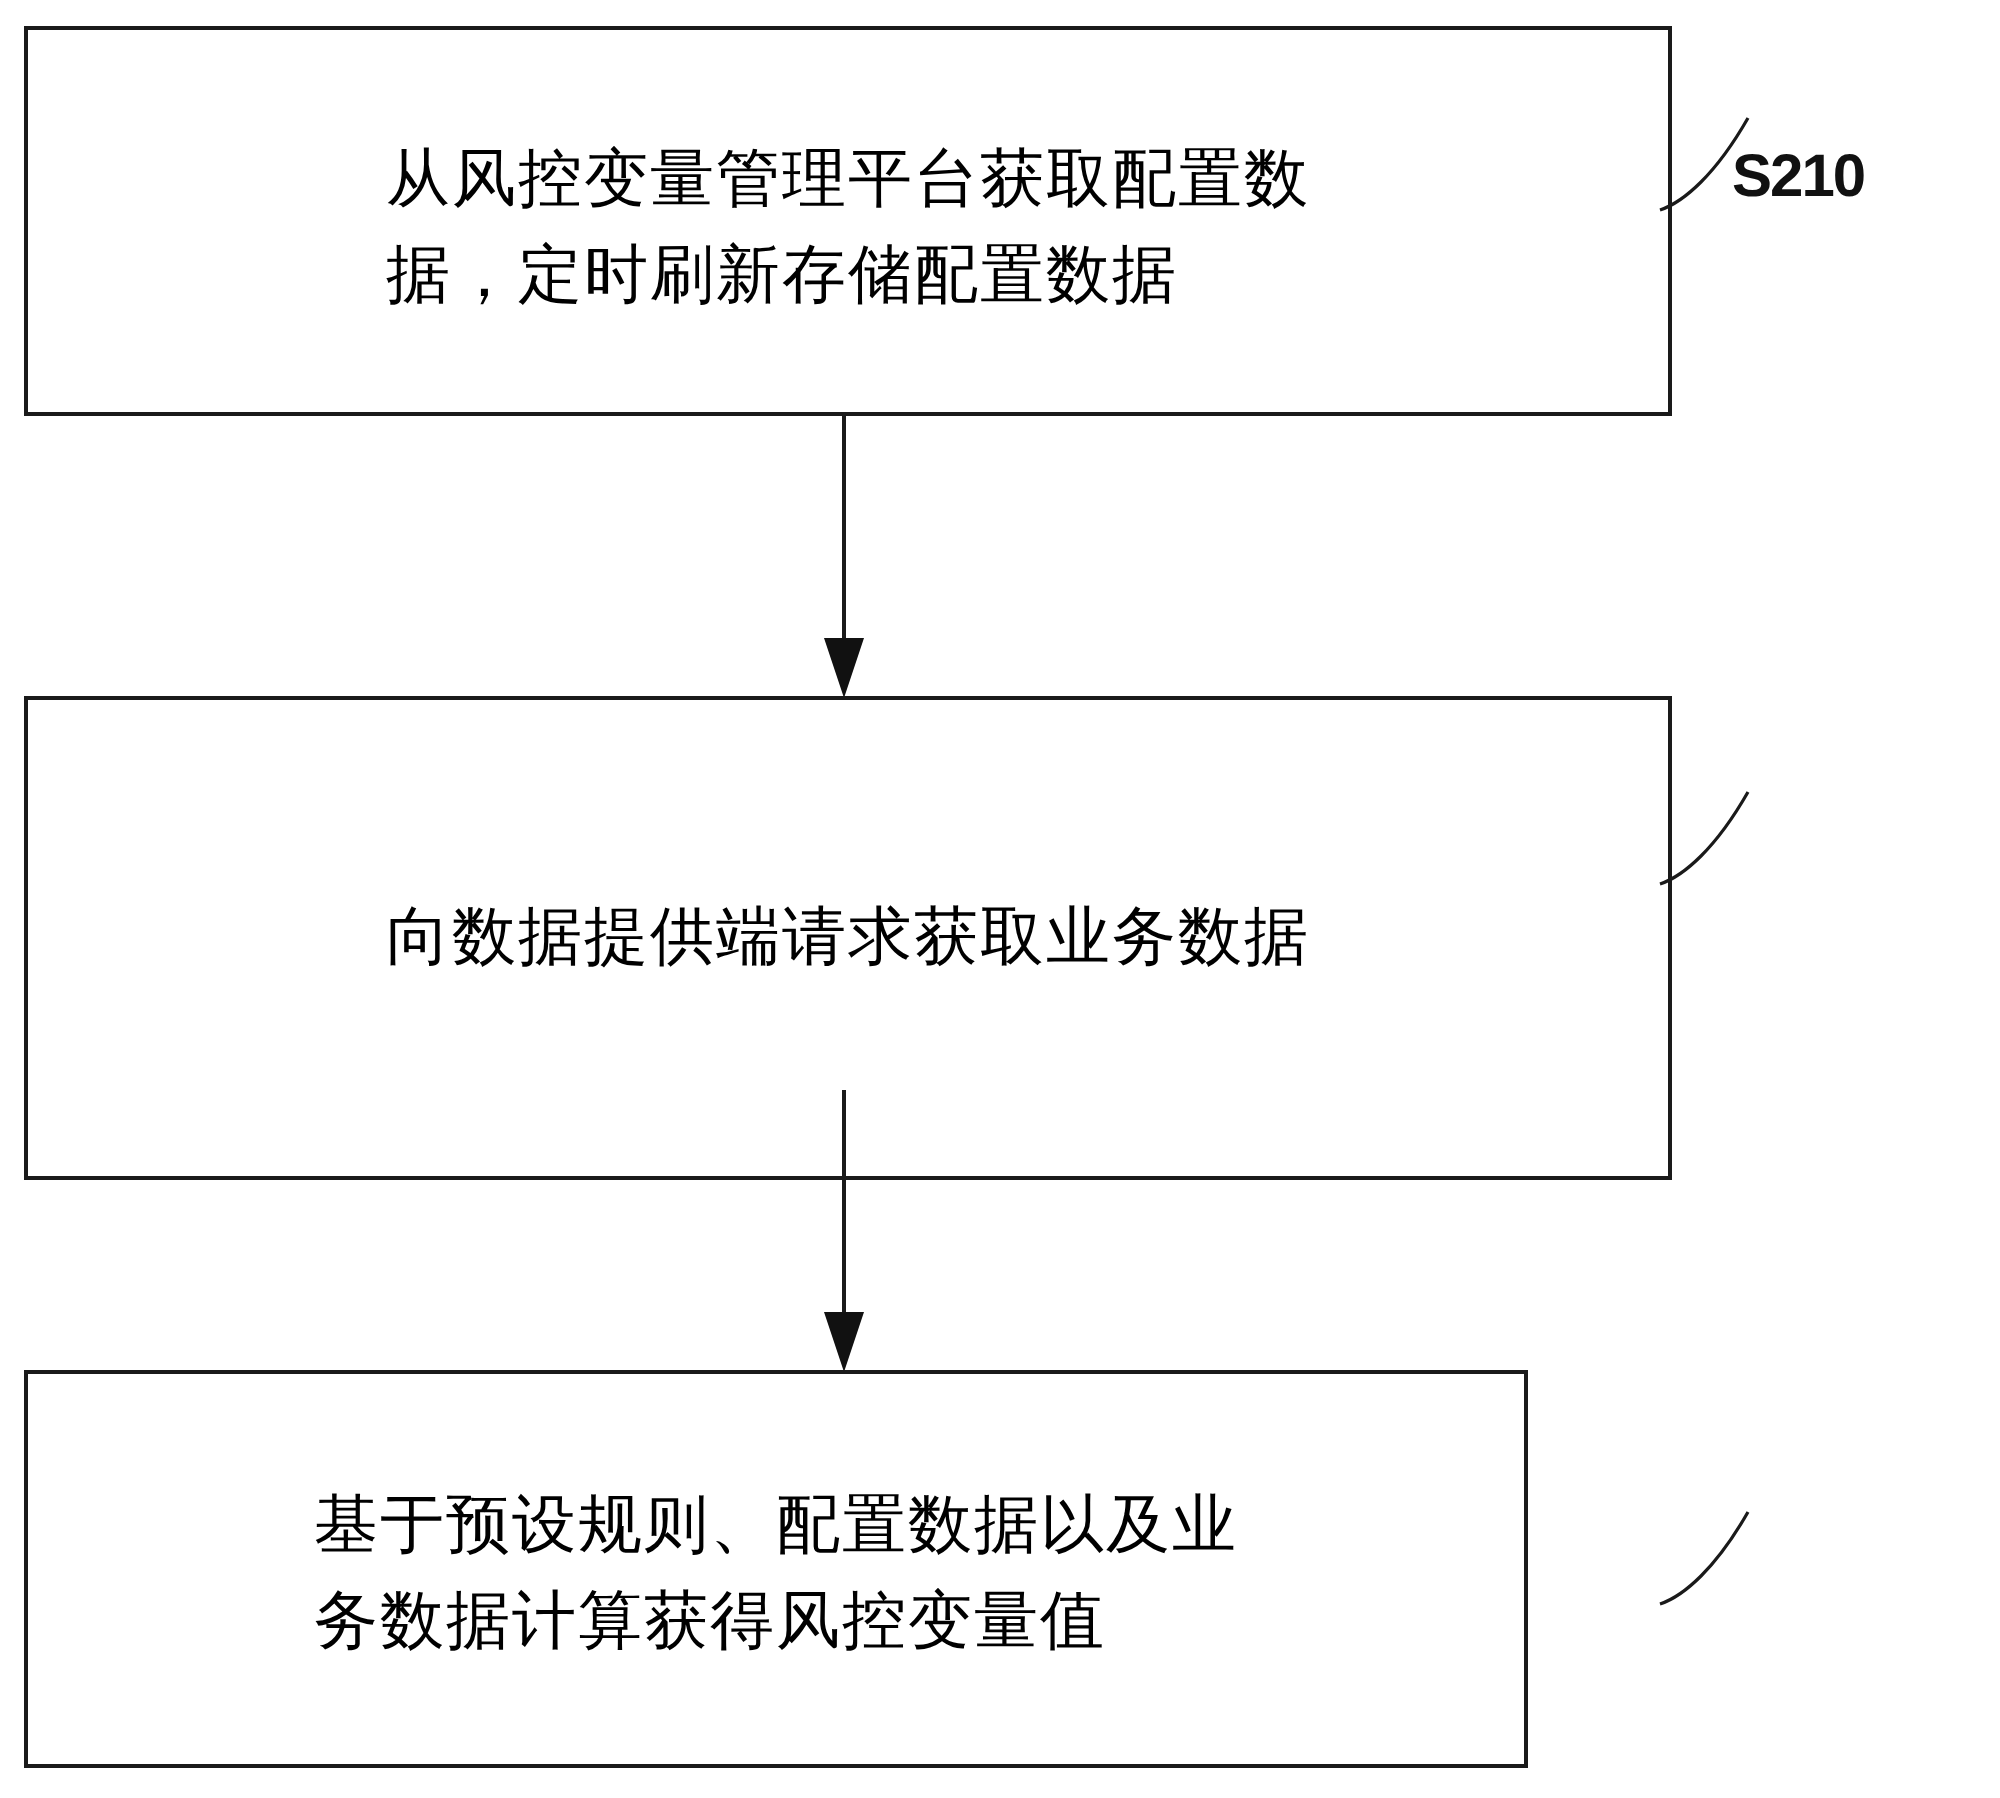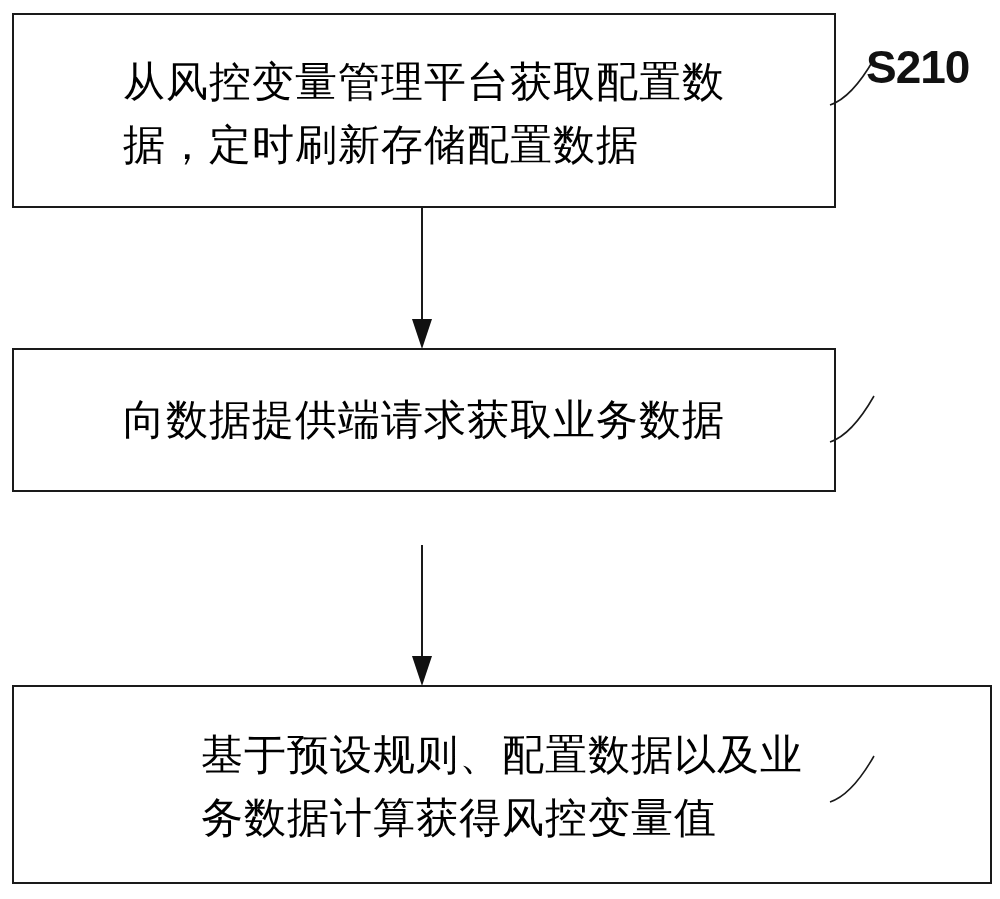--- a/index.html
+++ b/index.html
@@ -25,31 +25,31 @@
     box-sizing: border-box;
     border: 2px solid #1a1a1a;
     background: #ffffff;
     display: flex;
     flex-direction: column;
     align-items: center;
     justify-content: center;
   }
   .box-text {
     font-family: "Liberation Serif", "DejaVu Serif", serif;
-    font-size: 42px;
+    font-size: 32px;
     line-height: 1.48;
     color: #000000;
     text-align: left;
     letter-spacing: 1px;
     white-space: pre-line;
     padding: 0 26px;
   }
   #box-1 { left: 12px;  top: 13px;  width: 824px; height: 195px; }
-  #box-2 { left: 12px;  top: 348px; width: 824px; height: 144px; }
-  #box-3 { left: 12px;  top: 685px; width: 980px; height: 199px; }
+  #box-2 { left: 12px;  top: 348px; width: 824px; height: 242px; }
+  #box-3 { left: 12px;  top: 685px; width: 752px; height: 199px; }
 
   #box-1 .box-text { padding-top: 6px; }
   #box-3 .box-text { padding-top: 4px; }
 
   
   .connector {
     position: absolute;
     left: 412px;
     width: 20px;
   }
@@ -74,24 +74,25 @@
   #connector-1 .head  { top: 111px; }
   #connector-2 { top: 545px; height: 141px; }
   #connector-2 .shaft { height: 112px; }
   #connector-2 .head  { top: 111px; }
 
   
   .step-label {
     position: absolute;
     font-family: "Liberation Sans", "DejaVu Sans", sans-serif;
     font-weight: bold;
-    font-size: 46px;
+    font-size: 30px;
     letter-spacing: -1px;
     color: #111111;
     white-space: nowrap;
+    margin-top: 32px;
   }
   #label-s210 { left: 866px; top: 40px; }
   #label-s220 { left: 866px; top: 378px; }
   #label-s230 { left: 866px; top: 737px; }
 
   .leader {
     position: absolute;
     overflow: visible;
   }
   #leader-1 { left: 828px; top: 55px;  width: 48px; height: 52px; }

